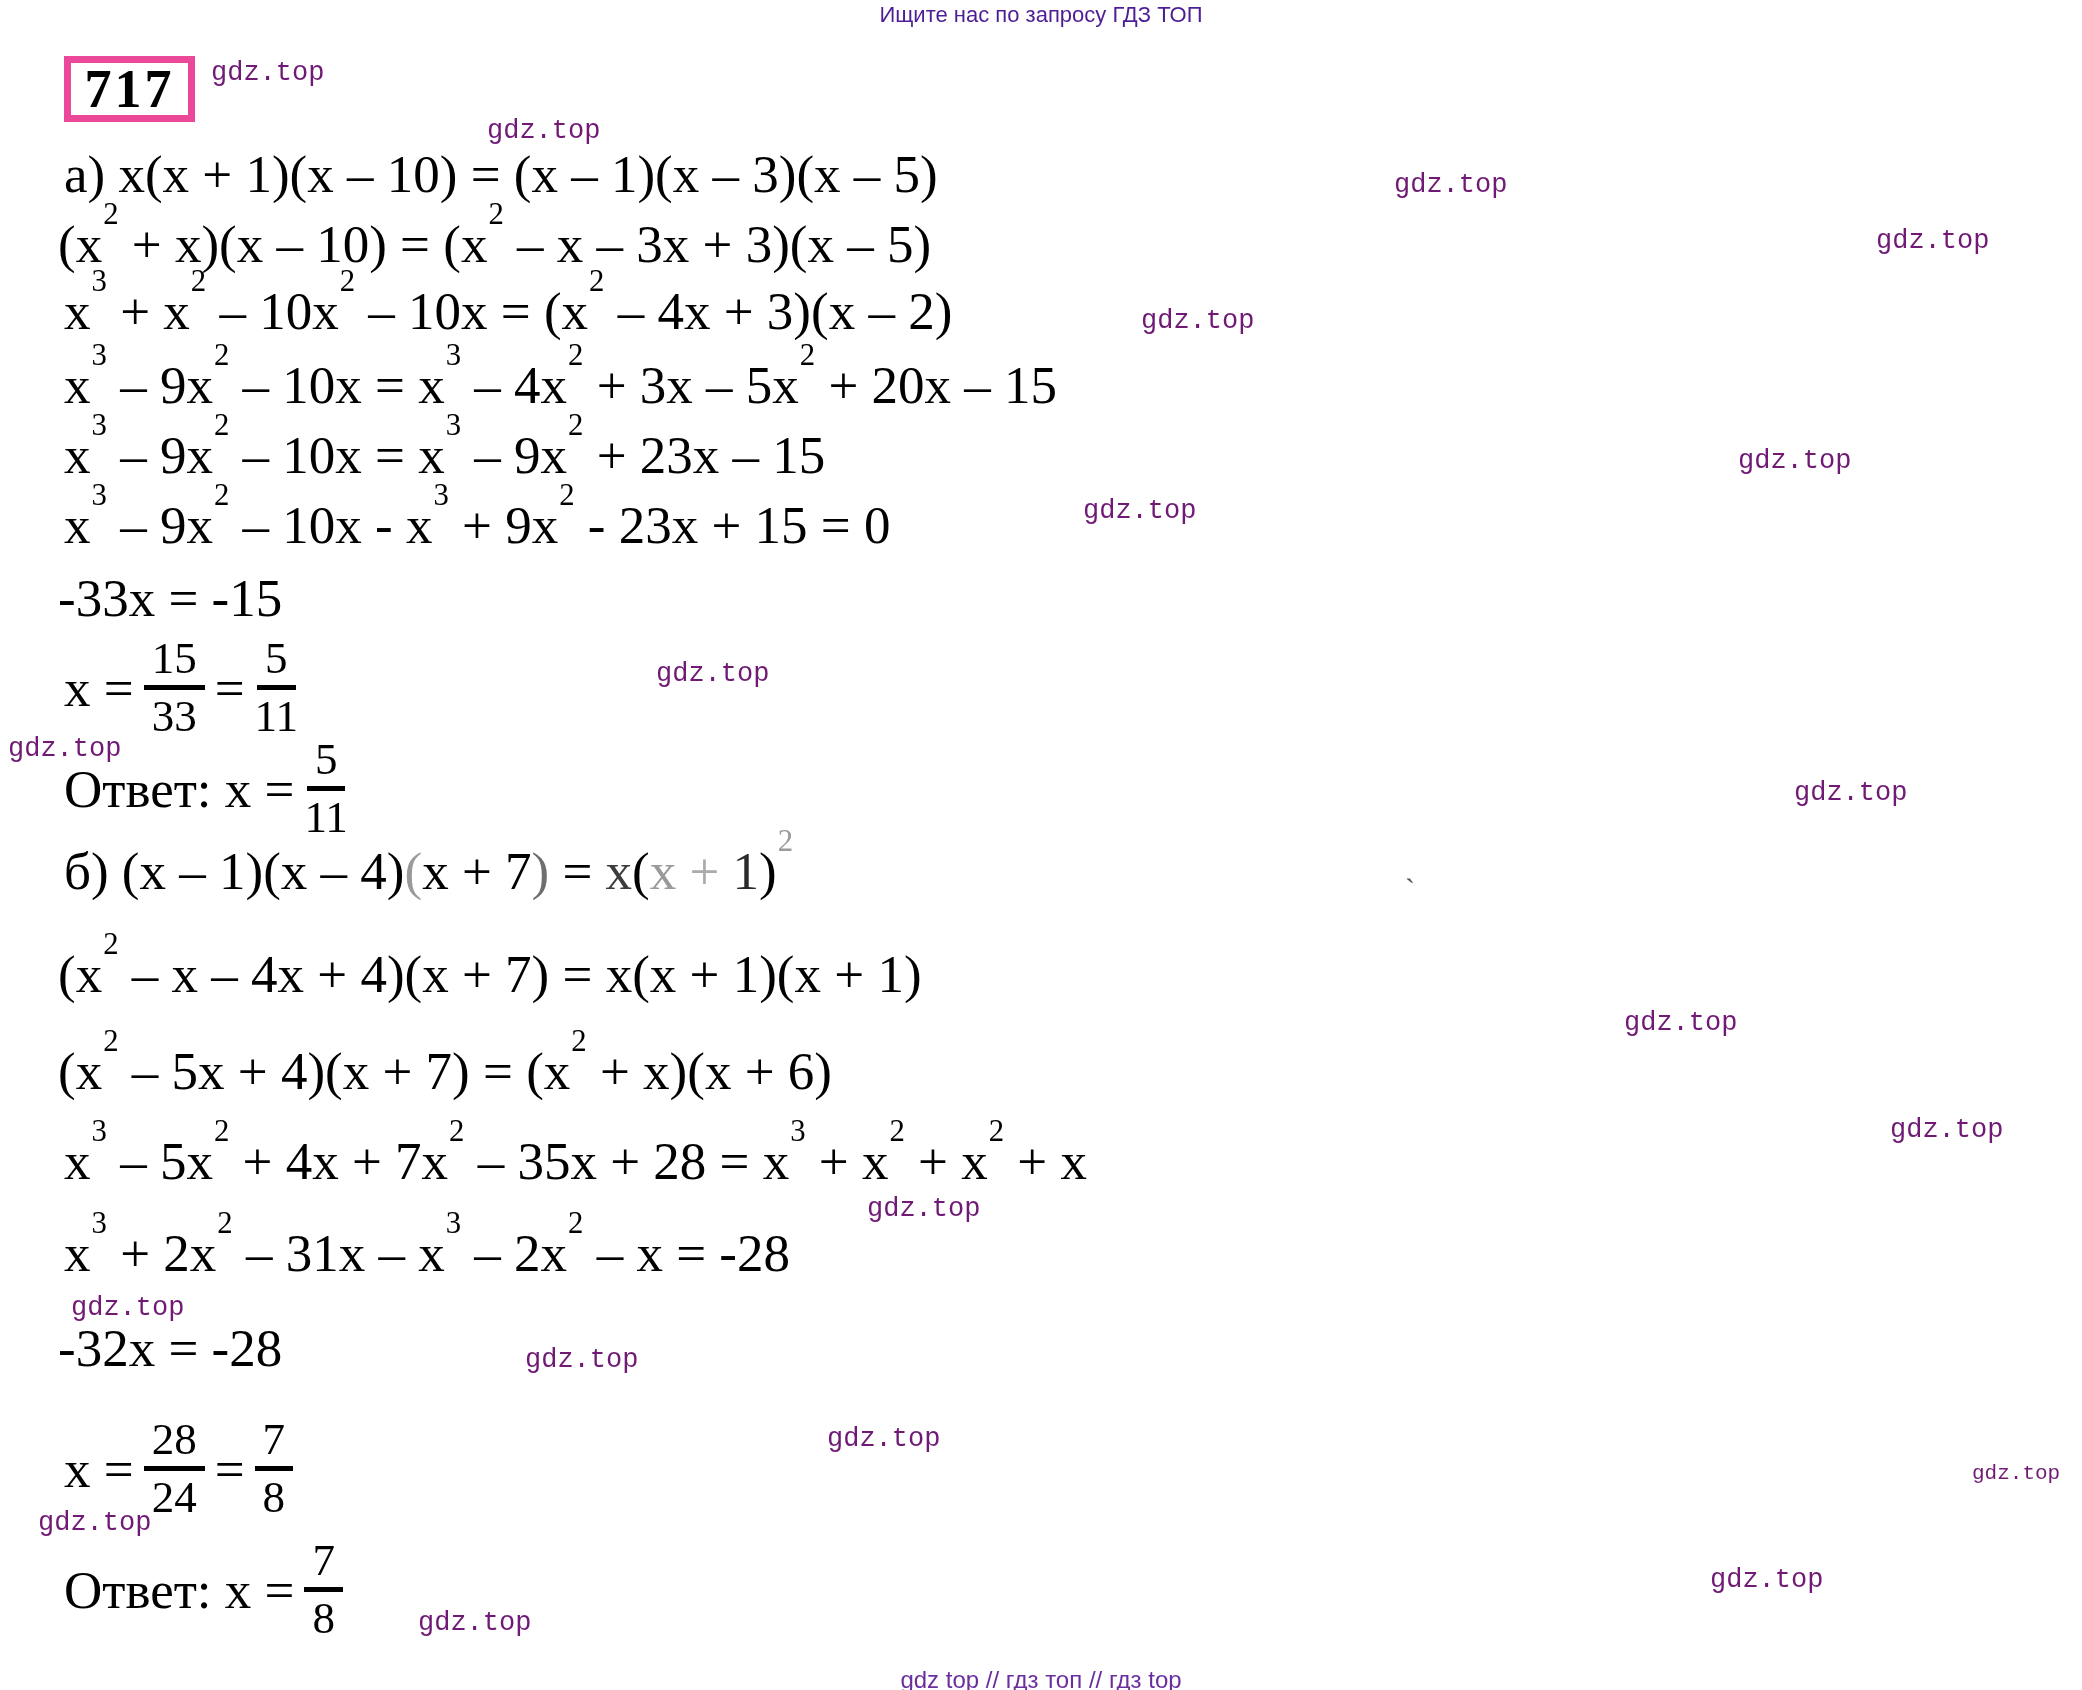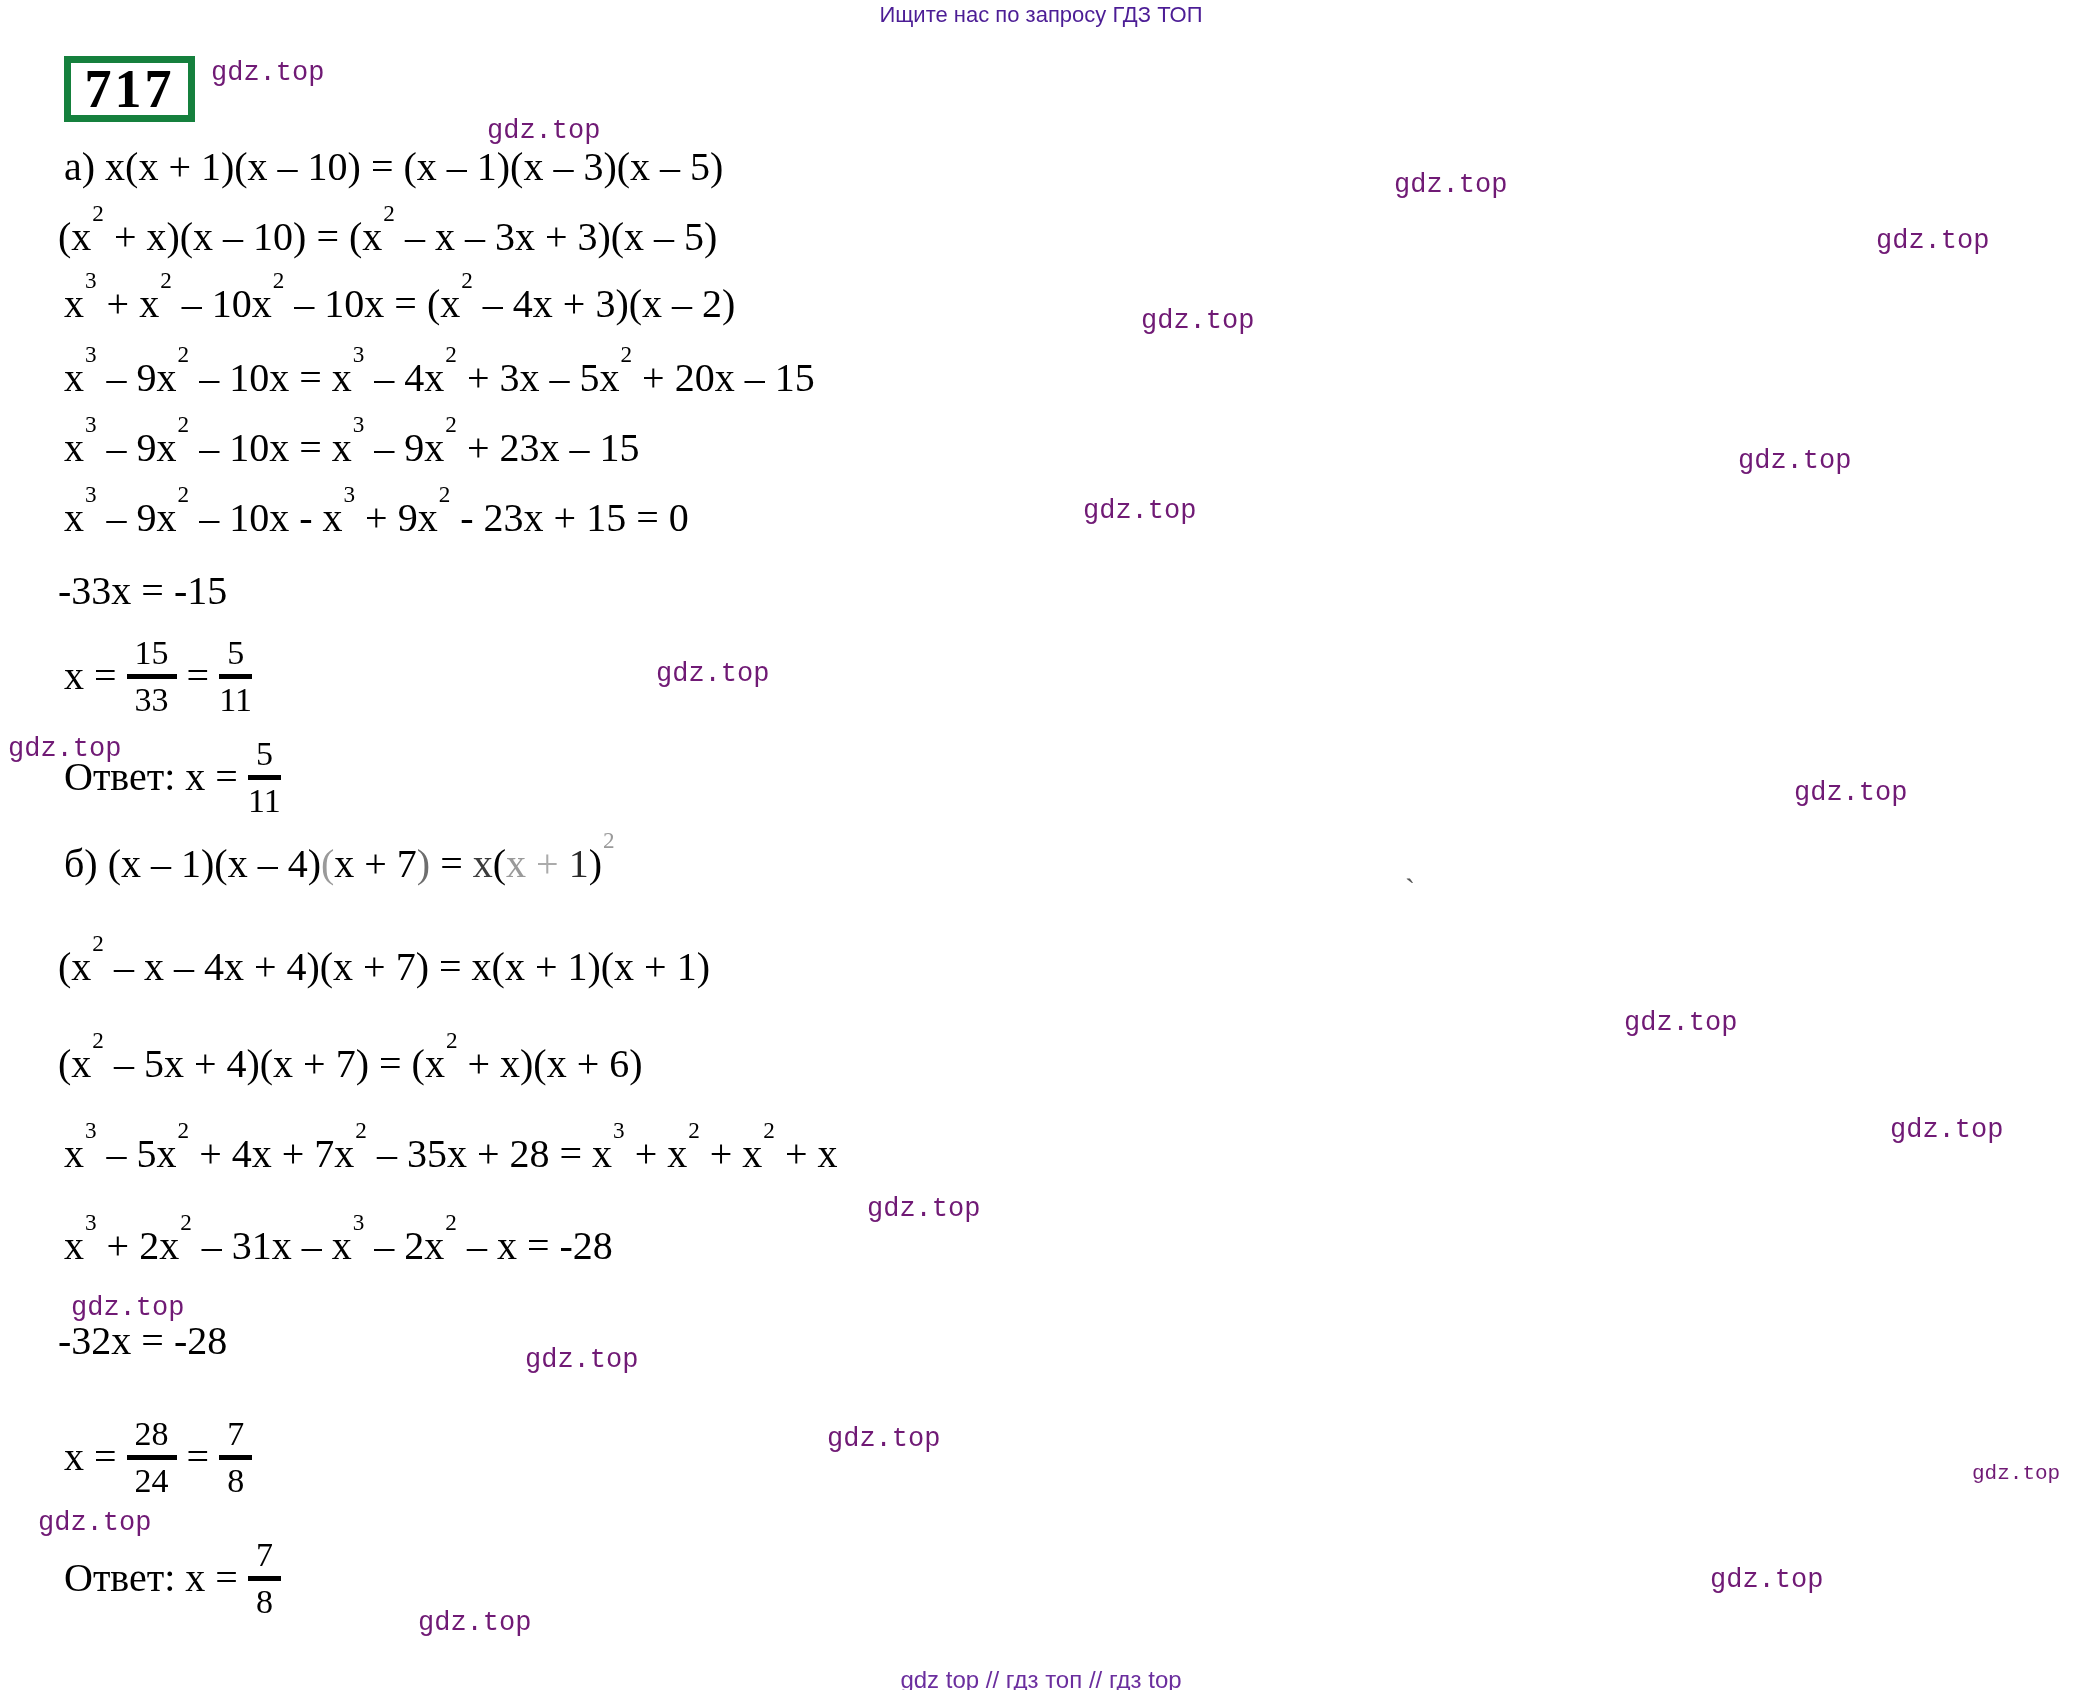--- a/index.html
+++ b/index.html
@@ -1,23 +1,23 @@
 <!DOCTYPE html>
 <html><head>
 <meta charset="utf-8">
 <style>
   html,body{margin:0;padding:0;background:#ffffff;}
   .page{position:relative;width:2082px;height:1690px;background:#ffffff;overflow:hidden;
         font-family:"Liberation Serif",serif;color:#000;}
   .header-note{position:absolute;top:2px;left:50%;transform:translateX(-50%);
         font-family:"Liberation Sans",sans-serif;font-size:22px;white-space:nowrap;}
   .problem-box{position:absolute;left:64px;top:56px;width:117px;height:52px;
-        border:7px solid #15803d;display:flex;align-items:center;justify-content:center;
+        border:7px solid #ec4899;display:flex;align-items:center;justify-content:center;
         font-weight:bold;font-size:54px;letter-spacing:3px;font-family:"Liberation Serif",serif;}
-  .mline{position:absolute;white-space:nowrap;font-size:40px;line-height:1.1;color:#000;}
+  .mline{position:absolute;white-space:nowrap;font-size:53px;line-height:1.1;color:#000;}
   .mline.fline{display:flex;align-items:center;}
   sup.msup{font-size:0.58em;line-height:0;position:relative;top:-0.62em;margin-left:1px;}
   .frac{display:inline-flex;flex-direction:column;align-items:center;font-size:0.85em;
         line-height:1.05;margin:0 10px;}
   .frac .num{border-bottom:5px solid #000;padding:0 8px 3px;}
   .frac .den{padding-top:3px;}
   .wm{position:absolute;font-family:Liberation Mono, monospace;font-size:27px;
         color:#701a75;white-space:nowrap;}
   .stray{position:absolute;font-size:30px;color:#555;}
   .footer-note{position:absolute;top:1666px;left:50%;transform:translateX(-50%);

